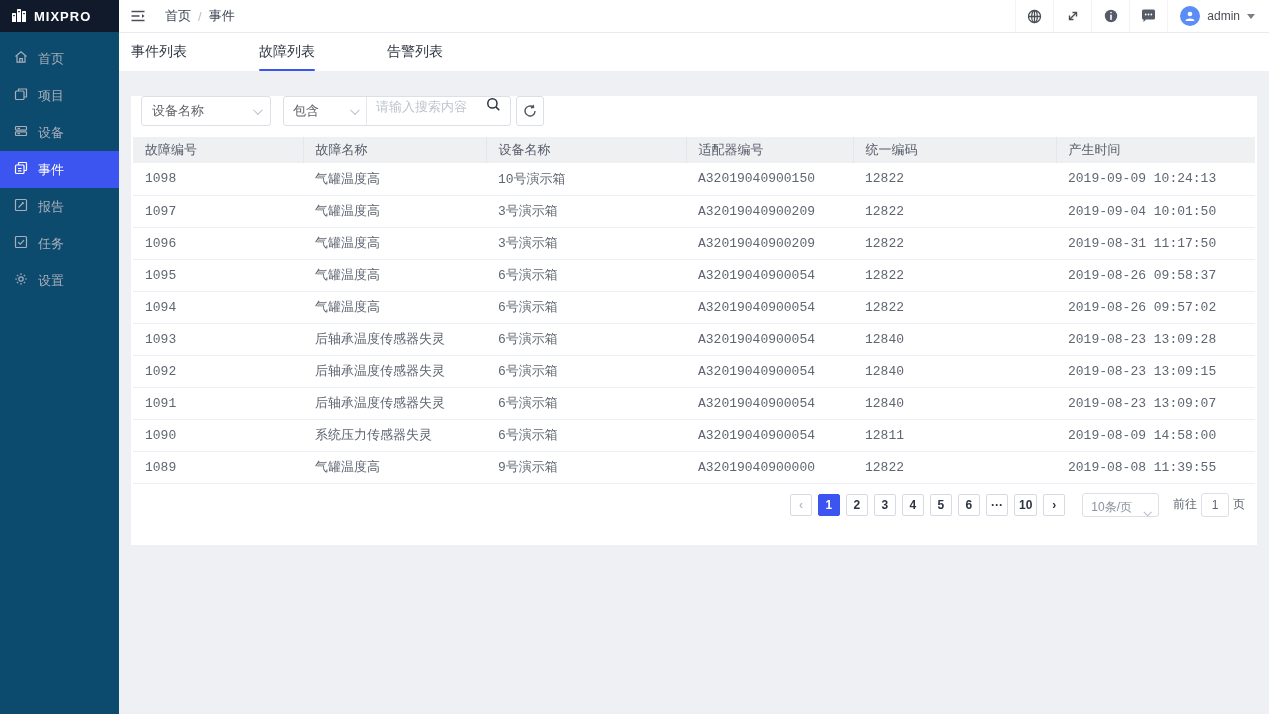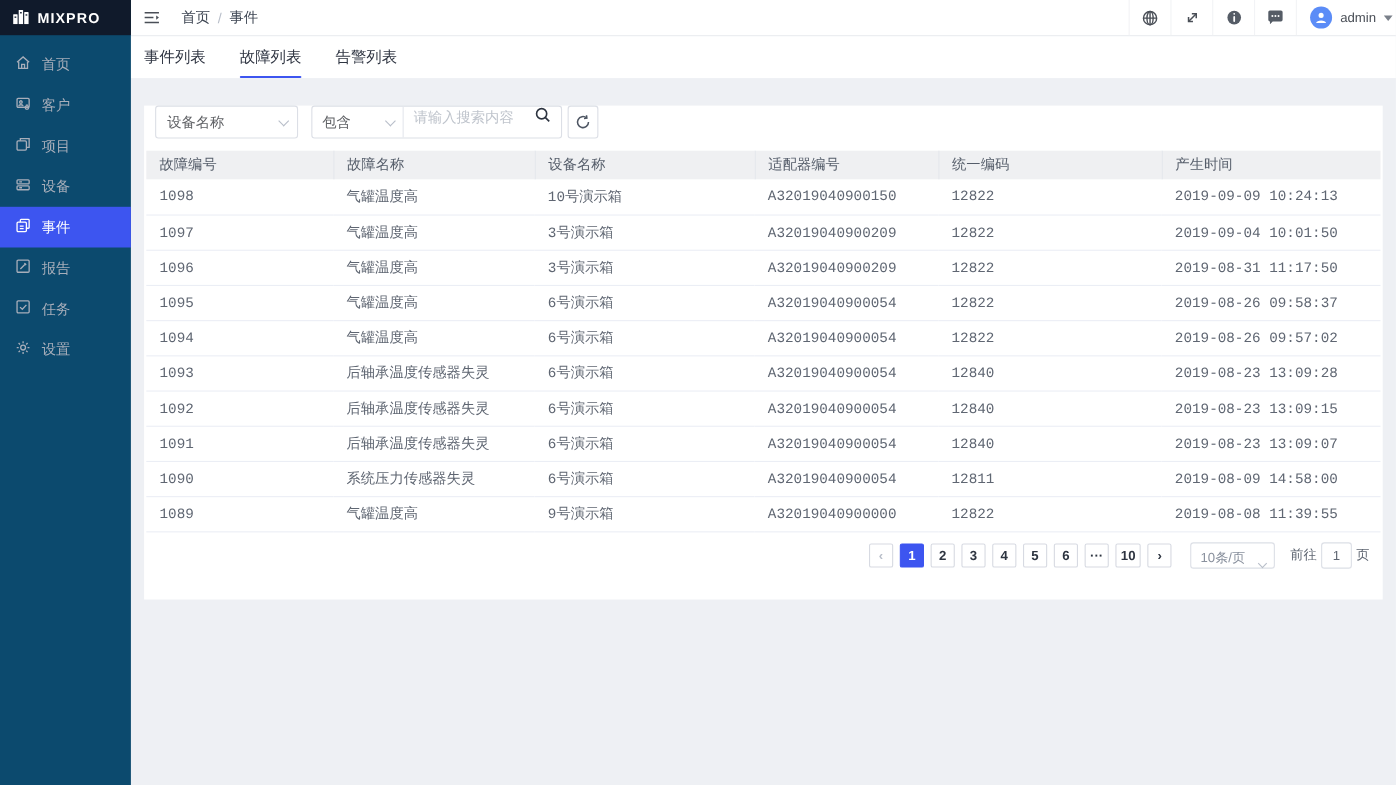--- a/index.html
+++ b/index.html
@@ -16,27 +16,27 @@
   .nav-item.active { background:#3d55f0; color:#ffffff; }
 
   
   .main { margin-left:119px; }
   .header { height:33px; background:#fff; border-bottom:1px solid #e8eaee; display:flex; align-items:center; }
   .collapse-btn { width:38px; height:100%; display:flex; align-items:center; justify-content:center; color:#4a4f57; cursor:pointer; }
   .breadcrumb { display:flex; align-items:center; gap:7px; margin-left:8px; color:#3d4552; }
   .breadcrumb .sep { color:#b8bec9; }
   .header-right { margin-left:auto; display:flex; align-items:center; height:100%; }
   .hicon-btn { width:38px; height:100%; display:flex; align-items:center; justify-content:center; color:#4a4f57; border-left:1px solid #f2f3f6; cursor:pointer; }
-  .user-area { display:flex; align-items:center; height:100%; padding:0 3px 0 12px; border-left:1px solid #f2f3f6; gap:7px; cursor:pointer;justify-content:flex-end; }
+  .user-area { display:flex; align-items:center; height:100%; padding:0 14px 0 12px; border-left:1px solid #f2f3f6; gap:7px; cursor:pointer;justify-content:flex-end; }
   .avatar { width:20px; height:20px; border-radius:50%; background:#5b8cf7; display:flex; align-items:center; justify-content:center; overflow:hidden; }
   .user-name { font-size:12px; color:#4a4f57; }
   .caret-down { width:0; height:0; border-left:4px solid transparent; border-right:4px solid transparent; border-top:5px solid #7a808a; margin-top:1px; }
 
   
-  .tabbar { height:38px; background:#fff; display:flex; align-items:stretch; padding-left:12px; }
+  .tabbar { height:38px; background:#fff; display:flex; align-items:stretch; padding-left:12px;gap:41px; }
   .tab { margin-right:31px; font-size:14px; color:#2f3542; display:flex; align-items:center; position:relative; cursor:pointer; }
   .tab.active::after { content:""; position:absolute; left:0; right:0; bottom:0; height:2px; background:#3d55f0; border-radius:1px; }
 
   
   .page-content { padding:10px 12px 0 12px; }
   .card { background:#fff; width:1126px; height:449px; padding:0 2px; }
 
   .filterbar { display:flex; align-items:center; margin:15px 8px 0 8px; height:30px; }
   .select-box { width:130px; height:30px; border:1px solid #dcdfe6; border-radius:3px; display:flex; align-items:center; justify-content:space-between; padding:0 10px; color:#606266; cursor:pointer; background:#fff; }
   .chev { width:7px; height:7px; border-right:1.4px solid #b8bec9; border-bottom:1.4px solid #b8bec9; transform:rotate(45deg) translateY(-2px); }
@@ -86,30 +86,20 @@
     <div class="nav-item">
       <span><svg width="14" height="14" viewBox="0 0 14 14" fill="none" stroke="currentColor" stroke-width="1.2">
             <path d="M1.5 6.5 L7 1.8 L12.5 6.5"></path>
             <path d="M3 5.8 V12.2 H11 V5.8"></path>
             <path d="M5.7 12.2 V8.6 H8.3 V12.2"></path>
           </svg></span>
       <span>首页</span>
     </div>
     <div class="nav-item">
       <span><svg width="14" height="14" viewBox="0 0 14 14" fill="none" stroke="currentColor" stroke-width="1.2">
-            <rect x="1.5" y="2.5" width="11" height="8" rx="1"></rect>
-            <circle cx="5" cy="5.8" r="1.2"></circle>
-            <path d="M3 9.2 C3.3 7.9 6.7 7.9 7 9.2"></path>
-            <circle cx="10.5" cy="10.8" r="1.6"></circle>
-            <path d="M9.5 8.5 h2"></path>
-          </svg></span>
-      <span>客户</span>
-    </div>
-    <div class="nav-item">
-      <span><svg width="14" height="14" viewBox="0 0 14 14" fill="none" stroke="currentColor" stroke-width="1.2">
             <rect x="1.5" y="4" width="8.5" height="8.5" rx="1"></rect>
             <path d="M4.5 4 V2 H12.5 V10 H10"></path>
           </svg></span>
       <span>项目</span>
     </div>
     <div class="nav-item">
       <span><svg width="14" height="14" viewBox="0 0 14 14" fill="none" stroke="currentColor" stroke-width="1.2">
             <rect x="1.5" y="2.5" width="11" height="3.6" rx="0.8"></rect>
             <rect x="1.5" y="7.9" width="11" height="3.6" rx="0.8"></rect>
             <path d="M3.5 4.3 h2.5 M3.5 9.7 h2.5"></path>

